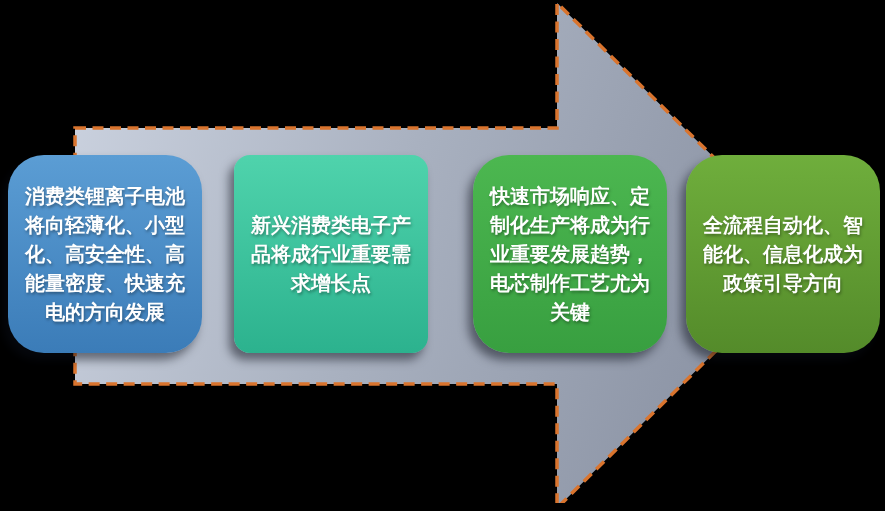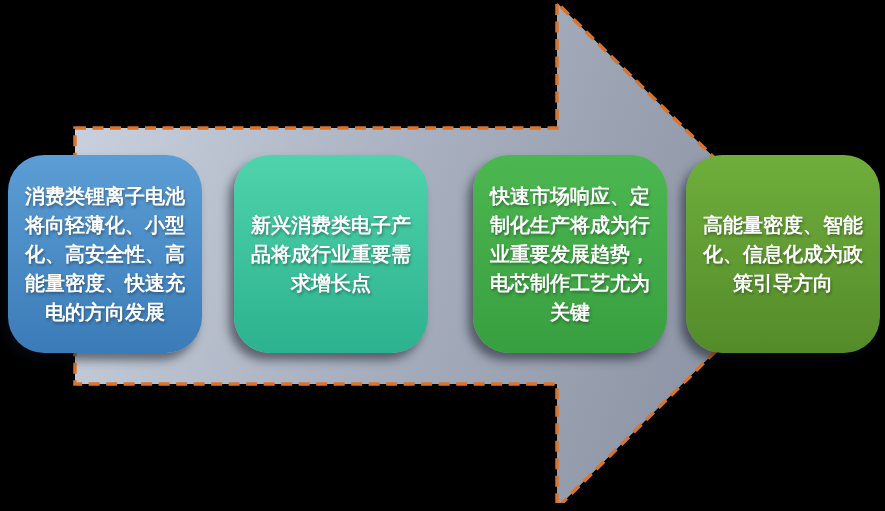--- a/index.html
+++ b/index.html
@@ -58,25 +58,25 @@
         <stop id="g2" offset="1" stop-color="#8c94a5"></stop>
       </linearGradient>
     </defs>
     <polygon id="arrow-poly" fill="url(#arrowGrad)" stroke-width="3.5" stroke-linejoin="miter" points="75,128 557,128 557,3 813,255 557,508 557,384 75,384" stroke="#d9742e" stroke-dasharray="11 6.5"></polygon>
   </svg>
 
   <div class="card card-0" style="background: linear-gradient(rgb(91, 157, 212) 0%, rgb(59, 124, 184) 100%);">
     <div class="card-text" style="color: rgb(255, 255, 255);">消费类锂离子电池将向轻薄化、小型化、高安全性、高能量密度、快速充电的方向发展</div>
   </div>
 
-  <div class="card card-1" style="background: linear-gradient(rgb(79, 211, 172) 0%, rgb(44, 178, 142) 100%);">
+  <div class="card card-1" style="background: linear-gradient(rgb(79, 211, 172) 0%, rgb(44, 178, 142) 100%); border-radius: 16px;">
     <div class="card-text" style="color: rgb(255, 255, 255);">新兴消费类电子产品将成行业重要需求增长点</div>
   </div>
 
   <div class="card card-2" style="background: linear-gradient(rgb(76, 183, 80) 0%, rgb(56, 159, 64) 100%); margin-left: 13px;">
     <div class="card-text" style="color: rgb(255, 255, 255);">快速市场响应、定制化生产将成为行业重要发展趋势，电芯制作工艺尤为关键</div>
   </div>
 
   <div class="card card-3" style="background: linear-gradient(rgb(111, 174, 60) 0%, rgb(84, 139, 42) 100%);">
-    <div class="card-text" style="color: rgb(255, 255, 255);">高能量密度、智能化、信息化成为政策引导方向</div>
+    <div class="card-text" style="color: rgb(255, 255, 255);">全流程自动化、智能化、信息化成为政策引导方向</div>
   </div>
 
 </div>
 
 </body></html>

